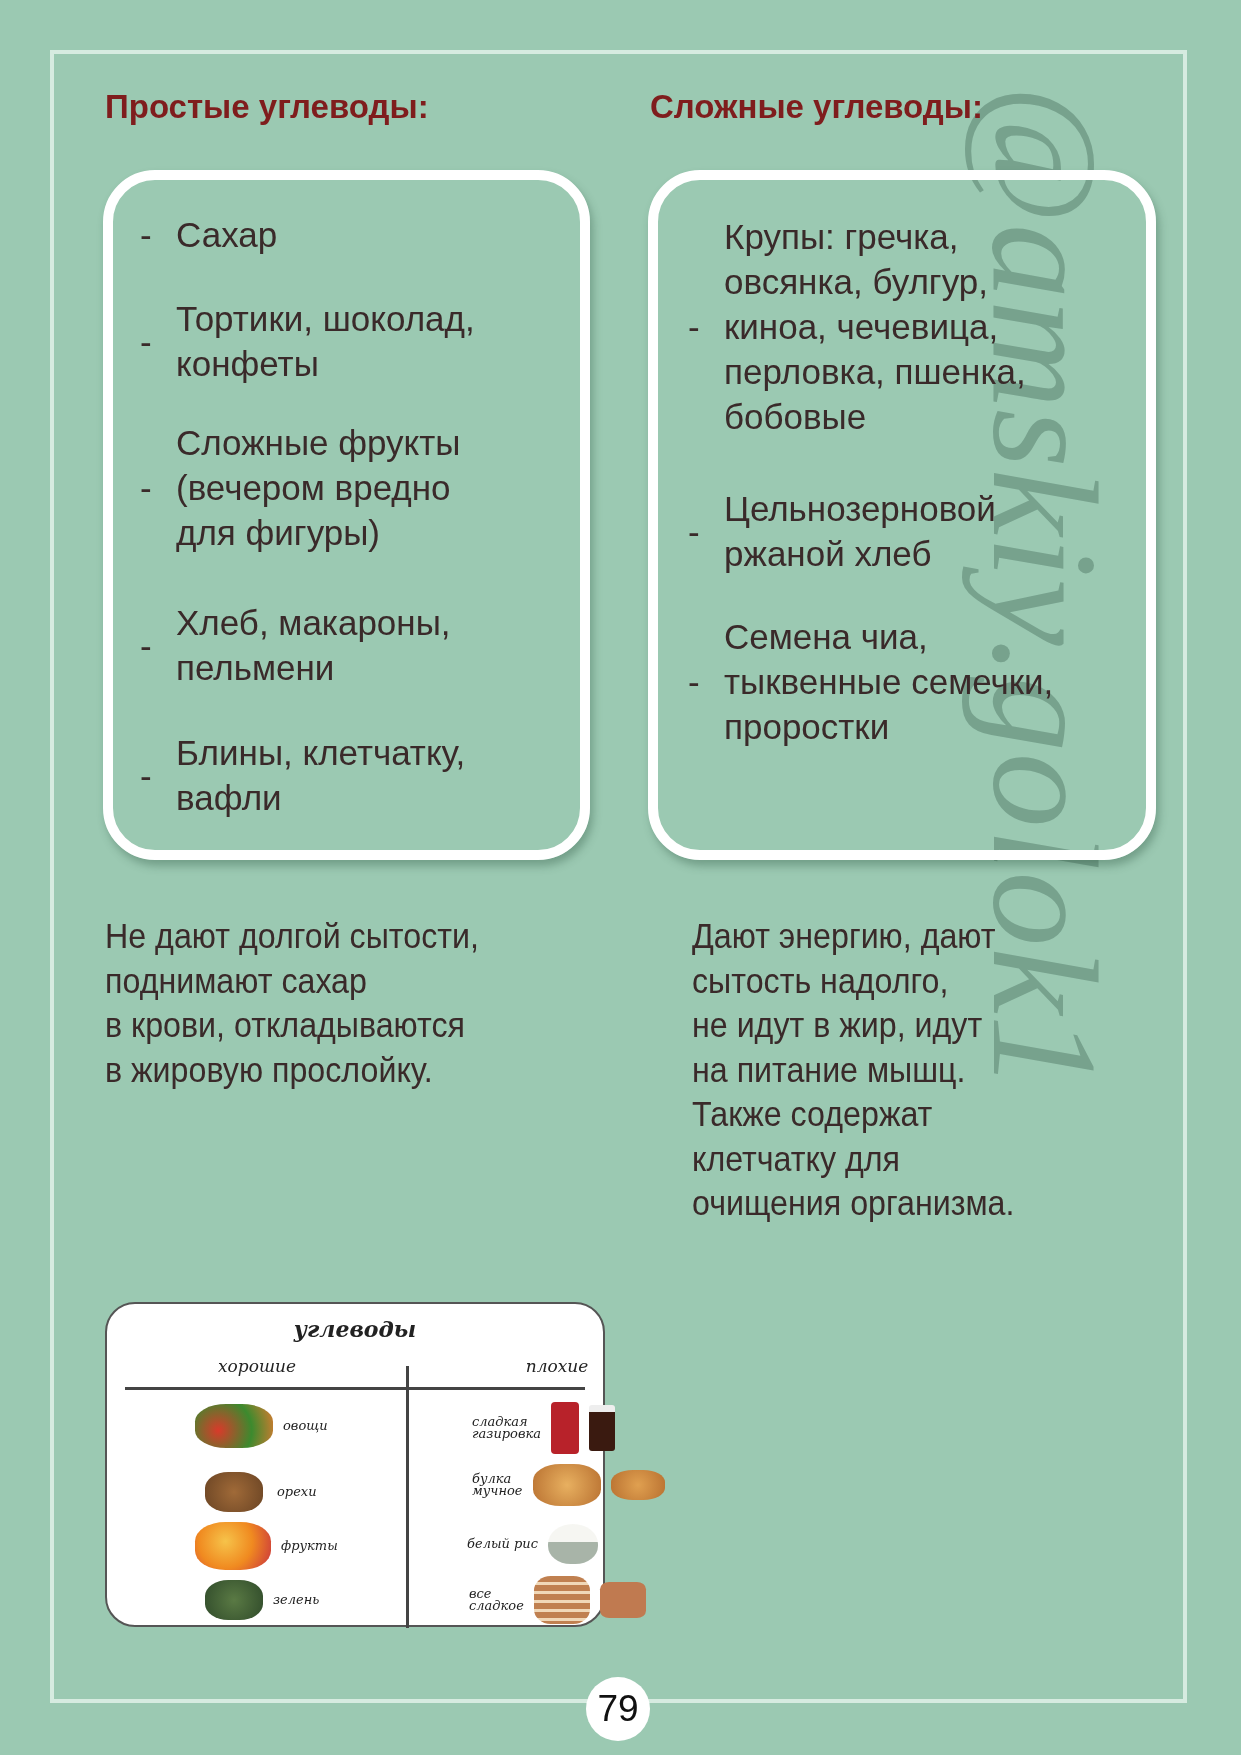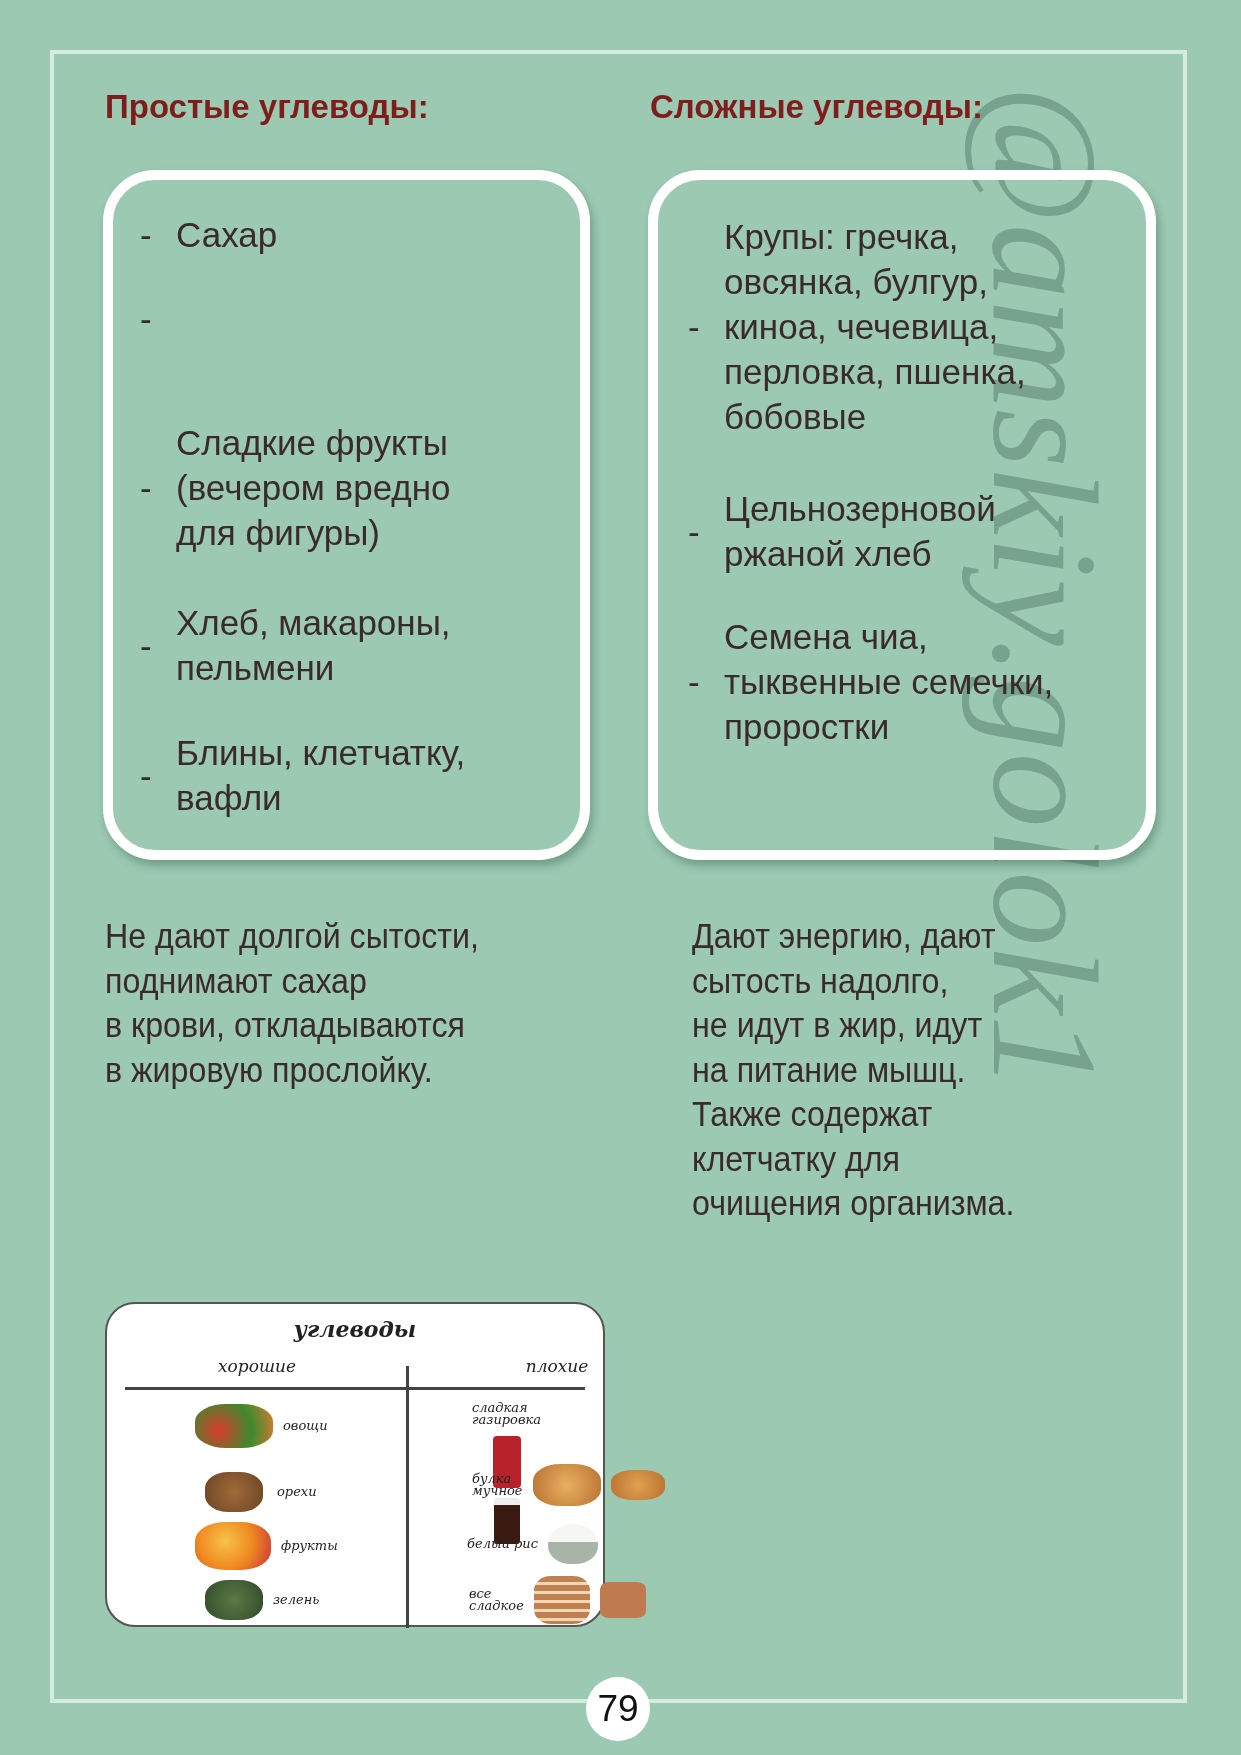--- a/index.html
+++ b/index.html
@@ -63,24 +63,26 @@
 <div class="watermark">@amskiy.golok1</div>
 
 <div class="heading" style="left:105px;">Простые углеводы:</div>
 <div class="box" style="left:103px; top:170px; width:487px; height:690px;"></div>
 <div class="item" style="left:140px; top:212px;">
   <span class="dash">-</span>
   <span class="item-text">Сахар</span>
 </div>
 <div class="item" style="left:140px; top:296px;">
   <span class="dash">-</span>
+  <span class="item-text">Тортики, шоколад,
+конфеты</span>
 </div>
 <div class="item" style="left:140px; top:420px;">
   <span class="dash">-</span>
-  <span class="item-text">Сладкие фрукты
+  <span class="item-text">Сложные фрукты
 (вечером вредно
 для фигуры)</span>
 </div>
 <div class="item" style="left:140px; top:600px;">
   <span class="dash">-</span>
   <span class="item-text">Хлеб, макароны,
 пельмени</span>
 </div>
 <div class="item" style="left:140px; top:730px;">
   <span class="dash">-</span>
@@ -138,21 +140,21 @@
   </div>
   <div class="ig-row" style="left:88px; top:218px;">
     <span class="ig-pic" style="width:76px;height:48px;background:radial-gradient(circle at 40% 40%,#f6c34a,#f08a20 50%,#c83040);"></span>
     <span class="ig-label">фрукты</span>
   </div>
   <div class="ig-row" style="left:98px; top:276px;">
     <span class="ig-pic" style="width:58px;height:40px;background:radial-gradient(circle,#5a7a44,#2f4a2a);"></span>
     <span class="ig-label">зелень</span>
   </div>
 
-  <div class="ig-row" style="left:365px; top:98px;flex-direction:column;">
+  <div class="ig-row" style="left:365px; top:98px;">
     <span class="ig-label">сладкая
 газировка</span>
     <span class="ig-pic" style="width:28px;height:52px;border-radius:4px;background:#b8222a;"></span>
     <span class="ig-pic" style="width:26px;height:46px;border-radius:3px;background:linear-gradient(#eee 15%,#3a1a10 15%);"></span>
   </div>
   <div class="ig-row" style="left:365px; top:160px;">
     <span class="ig-label">булка
 мучное</span>
     <span class="ig-pic" style="width:68px;height:42px;background:radial-gradient(circle,#e8b060,#b87030);"></span>
     <span class="ig-pic" style="width:54px;height:30px;background:radial-gradient(circle,#e0a050,#b87030);"></span>

